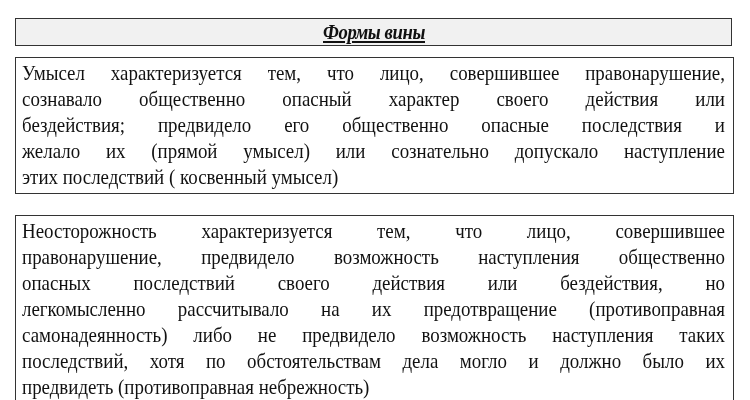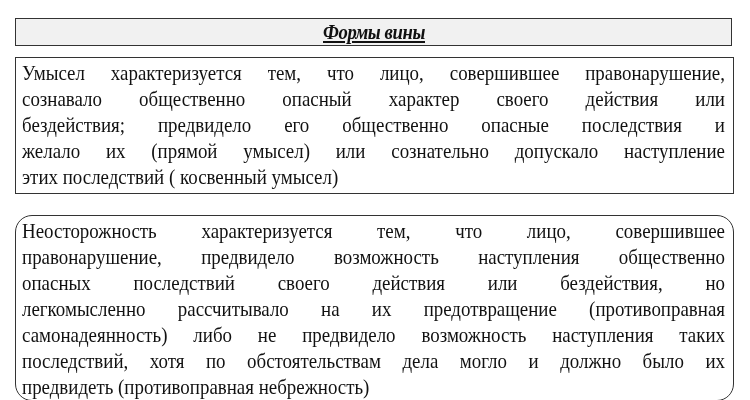--- a/index.html
+++ b/index.html
@@ -14,21 +14,21 @@
   }
   .header-title {
     font-family: "Liberation Serif", serif; font-style: italic; font-weight: bold;
     font-size: 22px; letter-spacing: -0.5px; transform: scaleX(0.85);
   }
   .box {
     position: absolute; left: 15px; width: 703px; border: 1.5px solid #333; background: #fff;
     padding: 2px 8px 2px 6px;
   }
   .box1 { top: 57px; height: 131px; }
-  .box2 { top: 215px; height: 180px; border-radius: 17px; }
+  .box2 { top: 215px; height: 180px; }
   .line {
     display: block; font-size: 22px; line-height: 26px; white-space: nowrap;
     text-align: justify; text-align-last: justify; transform-origin: left center;
   }
   .line.last { text-align-last: left; }
 </style>
 </head>
 <body>
 
 <div class="header">

